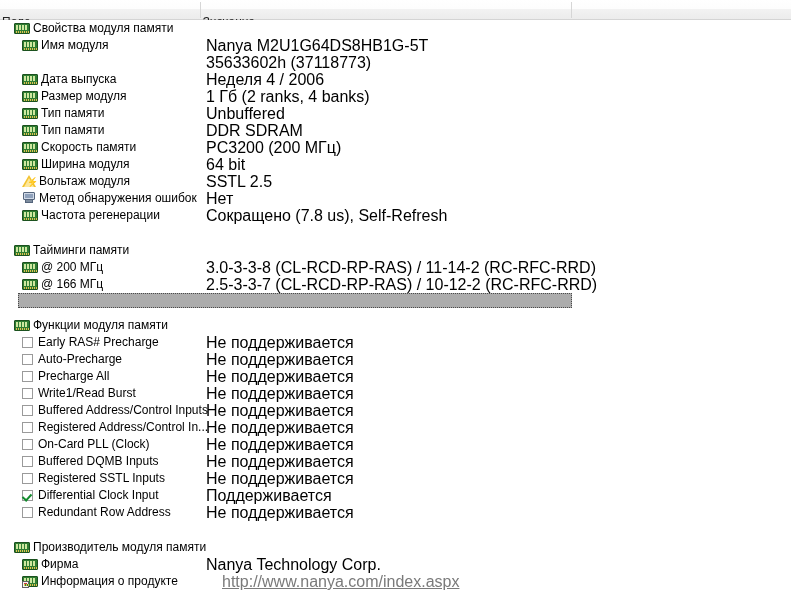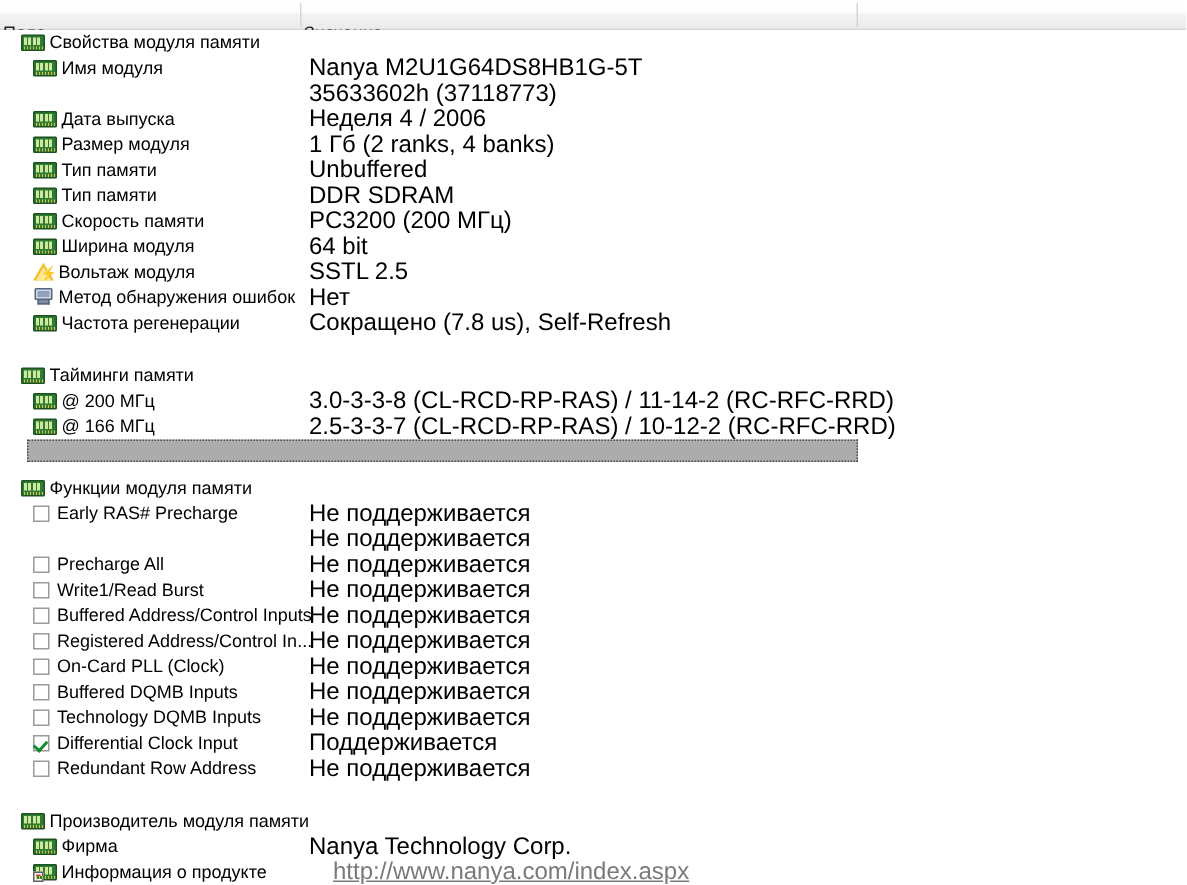--- a/index.html
+++ b/index.html
@@ -325,20 +325,21 @@
     <div class="label ind-0">
       <span class="ico ico-ram"></span><span class="txt">Функции модуля памяти</span>
     </div>
   </div>
 
   <div class="row">
     <div class="label ind-1"><span class="cbx"></span><span class="txt">Early RAS# Precharge</span></div>
     <div class="value">Не поддерживается</div>
   </div>
   <div class="row">
+    <div class="label ind-1"><span class="cbx"></span><span class="txt">Auto-Precharge</span></div>
     <div class="value">Не поддерживается</div>
   </div>
   <div class="row">
     <div class="label ind-1"><span class="cbx"></span><span class="txt">Precharge All</span></div>
     <div class="value">Не поддерживается</div>
   </div>
   <div class="row">
     <div class="label ind-1"><span class="cbx"></span><span class="txt">Write1/Read Burst</span></div>
     <div class="value">Не поддерживается</div>
   </div>
@@ -352,21 +353,21 @@
   </div>
   <div class="row">
     <div class="label ind-1"><span class="cbx"></span><span class="txt">On-Card PLL (Clock)</span></div>
     <div class="value">Не поддерживается</div>
   </div>
   <div class="row">
     <div class="label ind-1"><span class="cbx"></span><span class="txt">Buffered DQMB Inputs</span></div>
     <div class="value">Не поддерживается</div>
   </div>
   <div class="row">
-    <div class="label ind-1"><span class="cbx"></span><span class="txt">Technology DQMB Inputs</span></div>
+    <div class="label ind-1"><span class="cbx"></span><span class="txt">Registered SSTL Inputs</span></div>
     <div class="value">Не поддерживается</div>
   </div>
   <div class="row">
     <div class="label ind-1"><span class="cbx checked"></span><span class="txt">Differential Clock Input</span></div>
     <div class="value">Поддерживается</div>
   </div>
   <div class="row">
     <div class="label ind-1"><span class="cbx"></span><span class="txt">Redundant Row Address</span></div>
     <div class="value">Не поддерживается</div>
   </div>

